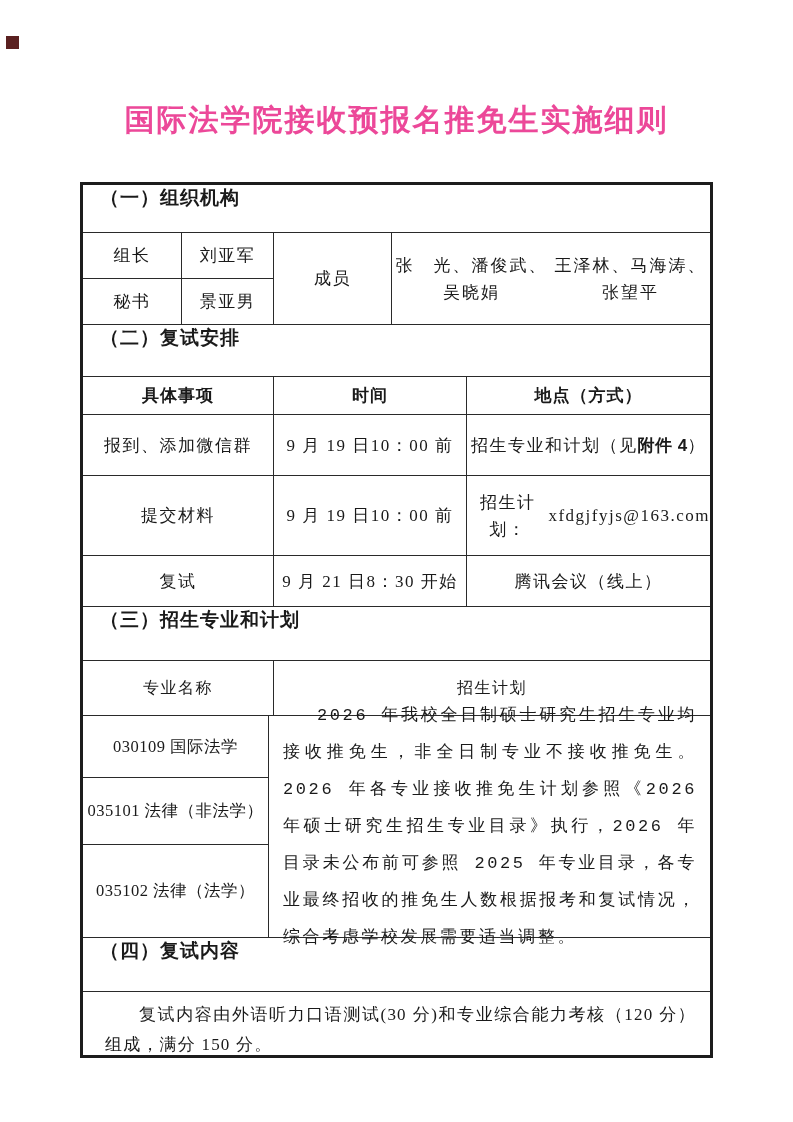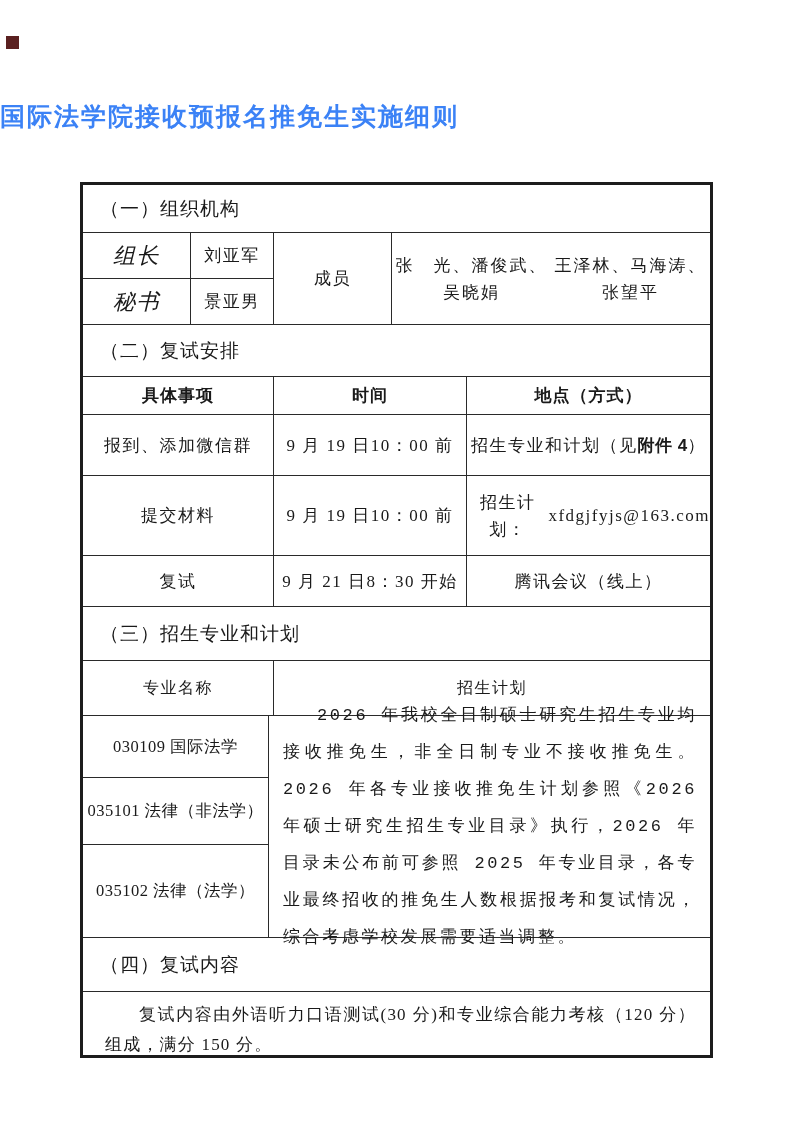--- a/index.html
+++ b/index.html
@@ -12,56 +12,56 @@
     color: #1a1a1a;
     overflow: hidden;
   }
   .corner-mark {
     position: absolute; left: 6px; top: 36px;
     width: 13px; height: 13px;
     background: #5a2020;
   }
   .title {
     position: absolute; top: 100px; left: 0; width: 100%;
-    text-align: left;
+    text-align: center;
     font-family: "Liberation Sans", "DejaVu Sans", sans-serif;
-    font-weight: bold; font-size: 25px; letter-spacing: 2px;
-    color: #3b82f6;
+    font-weight: bold; font-size: 30px; letter-spacing: 2px;
+    color: #ec4899;
   }
   .doc-table {
     position: absolute; left: 80px; top: 182px; width: 633px;
     border: 3px solid #1c1c1c;
     background: #fff;
   }
   .row { display: flex; border-bottom: 1px solid #2a2a2a; width: 100%; }
   .row.last { border-bottom: none; }
   .sec-h {
-    align-items: center;
+    align-items: flex-start;
     padding-left: 17px;
     font-family: "Liberation Sans", "DejaVu Sans", sans-serif;
-    font-weight: normal; font-size: 19px; letter-spacing: 1px;
+    font-weight: bold; font-size: 19px; letter-spacing: 1px;
   }
   .cell {
     display: flex; align-items: center; justify-content: center;
     text-align: center;
     border-right: 1px solid #2a2a2a;
     font-size: 17px; letter-spacing: 1.5px;
   }
   .cell.last { border-right: none; }
   .col-head {
     font-family: "Liberation Sans", "DejaVu Sans", sans-serif;
     font-weight: bold; font-size: 17px; letter-spacing: 1px;
   }
   .stack { display: flex; flex-direction: row; justify-content: center; }
   .stack > div { line-height: 27px; }
   
   .s1-roles { width: 191px; display: flex; flex-direction: column; border-right: 1px solid #2a2a2a; }
   .s1-roles .r { display: flex; flex: 1; border-bottom: 1px solid #2a2a2a; }
   .s1-roles .r.last { border-bottom: none; }
-  .s1-roles .c1 { width: 108px; border-right: 1px solid #2a2a2a; display:flex; align-items:center; justify-content:center; font-size:22px; letter-spacing:1.5px;font-style:italic; }
+  .s1-roles .c1 { width: 99px; border-right: 1px solid #2a2a2a; display:flex; align-items:center; justify-content:center; font-size:17px; letter-spacing:1.5px; }
   .s1-roles .c2 { flex: 1; display:flex; align-items:center; justify-content:center; font-size:17px; letter-spacing:1.5px; }
   .member-label { width: 118px; }
   .member-names { flex: 1; line-height: 37px; font-size: 17px; letter-spacing: 2px; }
   
   .w1 { width: 191px; }
   .w2 { width: 193px; }
   .grow { flex: 1; }
   .bold-part { font-weight: bold; font-family: "Liberation Sans", "DejaVu Sans", sans-serif; letter-spacing: 0.5px; }
   
   .s3-majors { width: 186px; display: flex; flex-direction: column; border-right: 1px solid #2a2a2a; }

